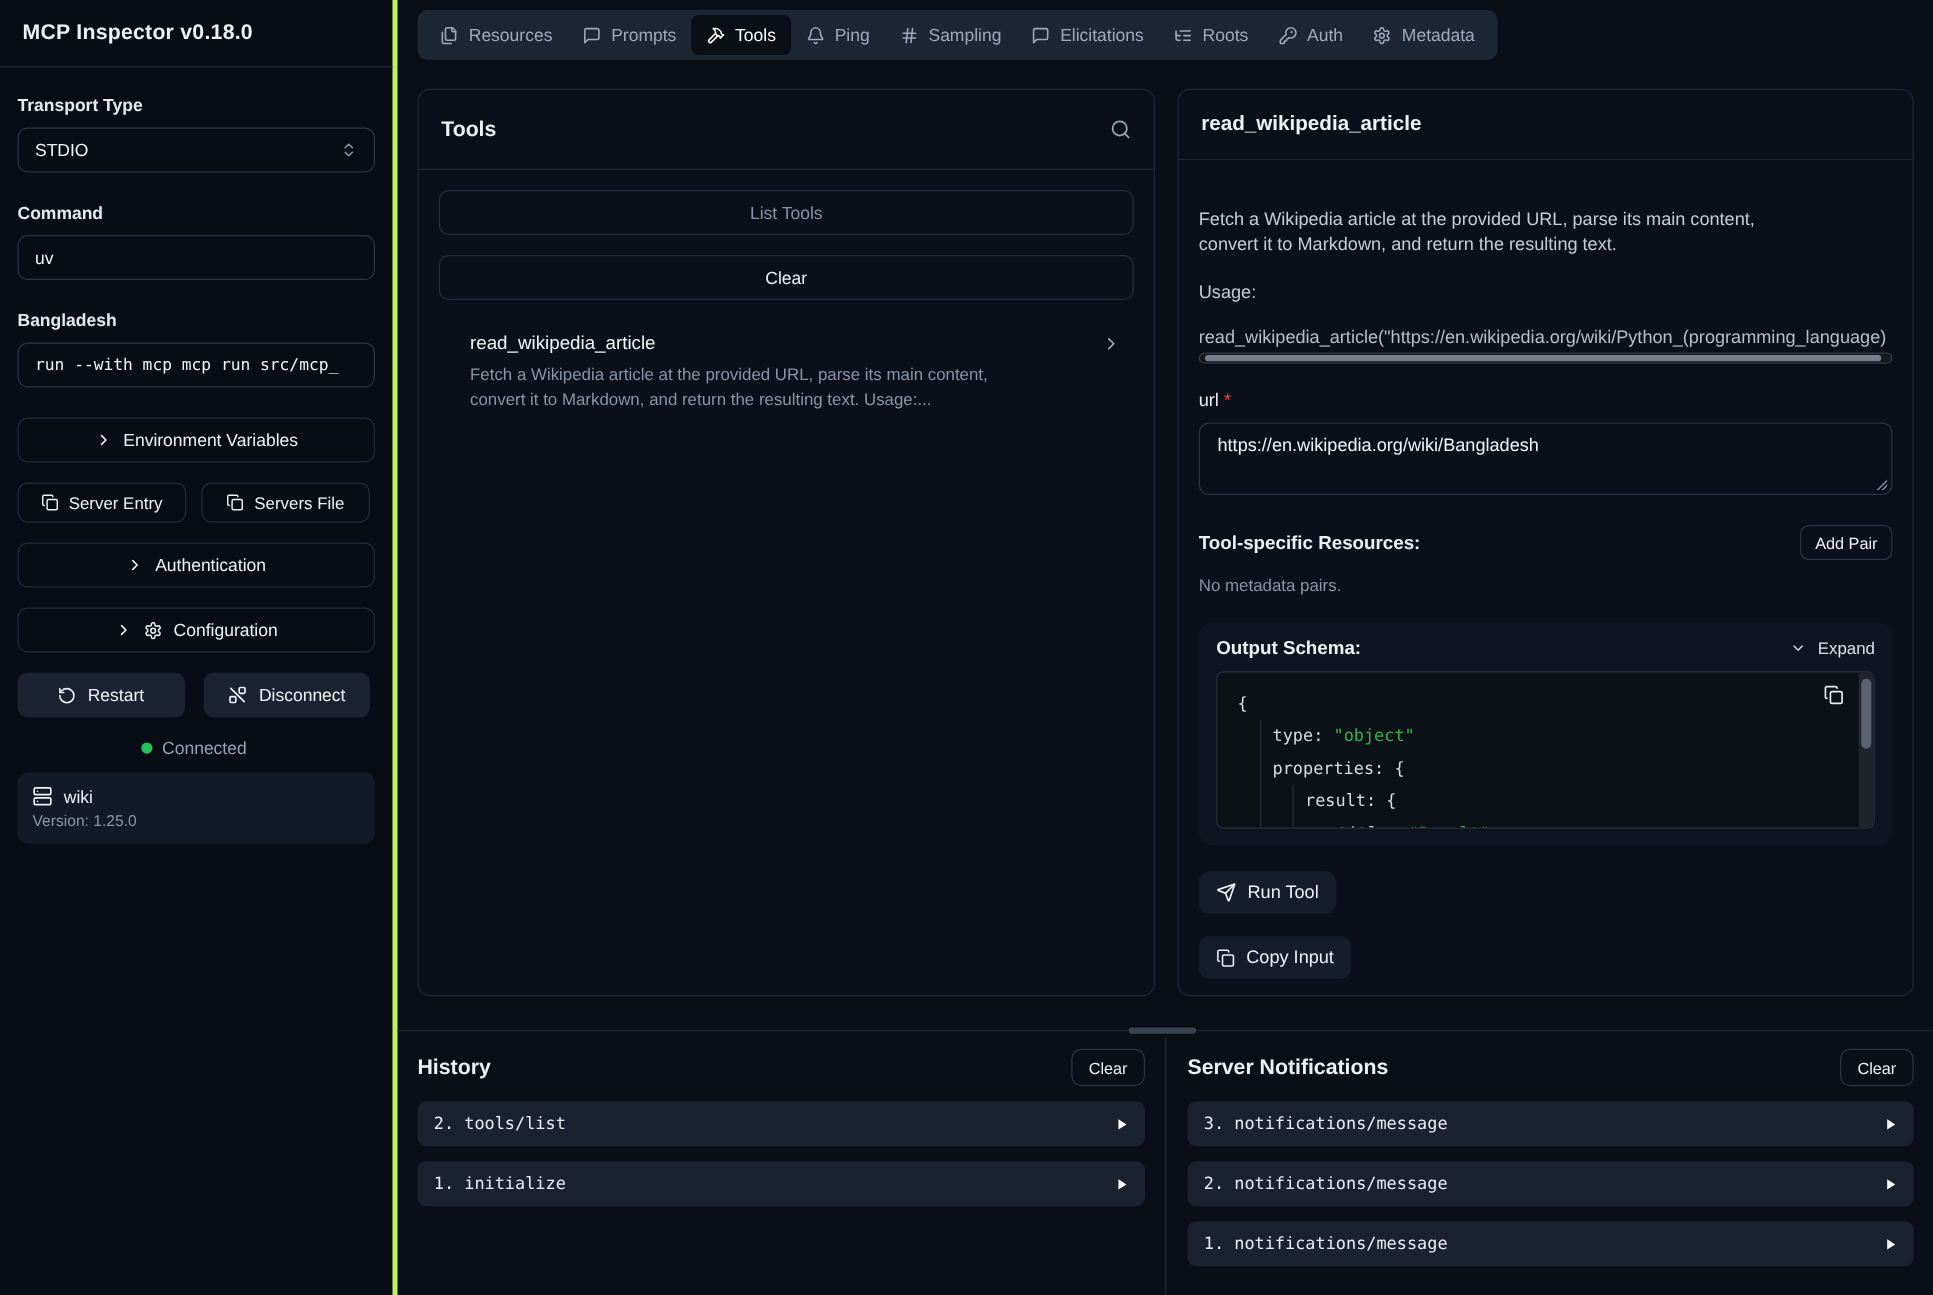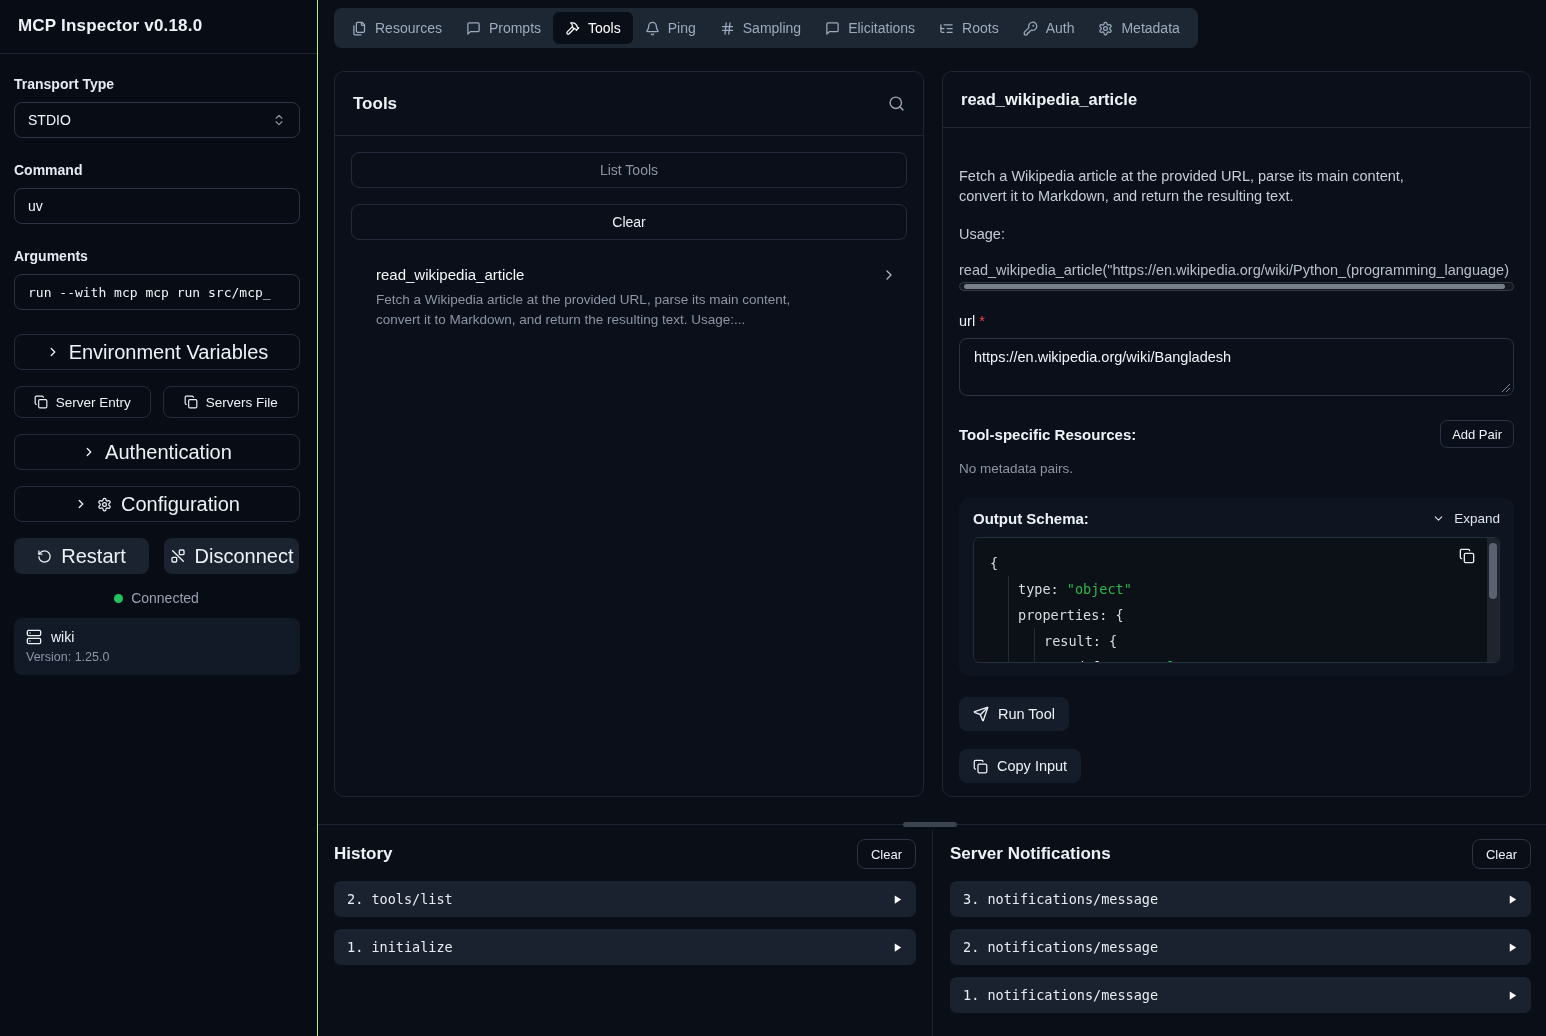--- a/index.html
+++ b/index.html
@@ -7,34 +7,34 @@
   body {
     background:#0a0e17;
     color:#eef2f7;
     font-family:"Liberation Sans", sans-serif;
     position:relative;
   }
   svg.ic { display:block; flex:none; }
 
   
   #sidebar{ position:absolute; left:0; top:0; width:318px; height:1036px;
-    background:#080c15; border-right:1px solid #bef264; }
+    background:#080c15; border-right:4px solid #bef264; }
   #sidebar .sb-header{ height:54px; padding:16px 18px 0; border-bottom:1px solid #1d2636; }
   #sidebar .sb-title{ font-size:17px; font-weight:700; letter-spacing:.2px; }
   #sidebar .sb-body{ padding:22px 18px 0 14px; }
   .field-label{ font-size:14px; font-weight:600; color:#e6ebf2; margin-bottom:10px; }
   .input-box{ width:286px; height:36px; border:1px solid #2a3444; border-radius:8px;
     background:transparent; display:flex; align-items:center; padding:16px 13px;
     font-size:14px; color:#f1f5f9; margin-bottom:24px; }
   .input-box.select{ justify-content:space-between; }
   .input-box .updown{ color:#8b95a6; }
   .input-box.mono-box{ font-family:"DejaVu Sans Mono","Liberation Mono",monospace; font-size:13px; white-space:nowrap; overflow:hidden; }
   .sb-btn{ width:286px; height:36px; border:1px solid #222c3c; border-radius:8px;
     display:flex; align-items:center; justify-content:center; gap:9px;
-    font-size:20px; font-weight:500; color:#eef2f7; margin-bottom:16px; cursor:pointer; background:transparent; }
+    font-size:14px; font-weight:500; color:#eef2f7; margin-bottom:16px; cursor:pointer; background:transparent; }
   .sb-row{ display:flex; gap:12px; margin-bottom:16px; }
   .sb-btn.half{ width:137px; height:32px; margin-bottom:0; font-size:13.5px; gap:8px; }
   .sb-btn.filled{ background:#1b2330; border:none; }
   .sb-btn.half36{ width:137px; height:36px; margin-bottom:0; }
   .connected-row{ display:flex; align-items:center; justify-content:center; gap:8px;
     margin:2px 0 12px; }
   .dot{ width:9px; height:9px; border-radius:50%; background:#23c45e; }
   .connected-text{ font-size:14px; color:#98a2b3; }
   .server-card{ width:286px; background:#11182400; background:#121927; border-radius:8px; padding:11px 12px; }
   .server-card .name-row{ display:flex; align-items:flex-start; gap:9px; font-size:14px; font-weight:500; color:#eef2f7; }
@@ -142,21 +142,21 @@
         <svg class="ic" width="14" height="14" viewBox="0 0 24 24" fill="none" stroke="currentColor" stroke-width="2" stroke-linecap="round" stroke-linejoin="round">
             <path d="m7 15 5 5 5-5"></path>
             <path d="m7 9 5-5 5 5"></path>
           </svg>
       </span>
     </div>
 
     <div class="field-label">Command</div>
     <div class="input-box">uv</div>
 
-    <div class="field-label">Arguments</div>
+    <div class="field-label">Bangladesh</div>
     <div class="input-box mono-box">run --with mcp mcp run src/mcp_</div>
 
     <button class="sb-btn">
       <span>
         <svg class="ic" width="14" height="14" viewBox="0 0 24 24" fill="none" stroke="currentColor" stroke-width="2.2" stroke-linecap="round" stroke-linejoin="round">
             <path d="m9 18 6-6-6-6"></path>
           </svg>
       </span>
       <span>Environment Variables</span>
     </button>

